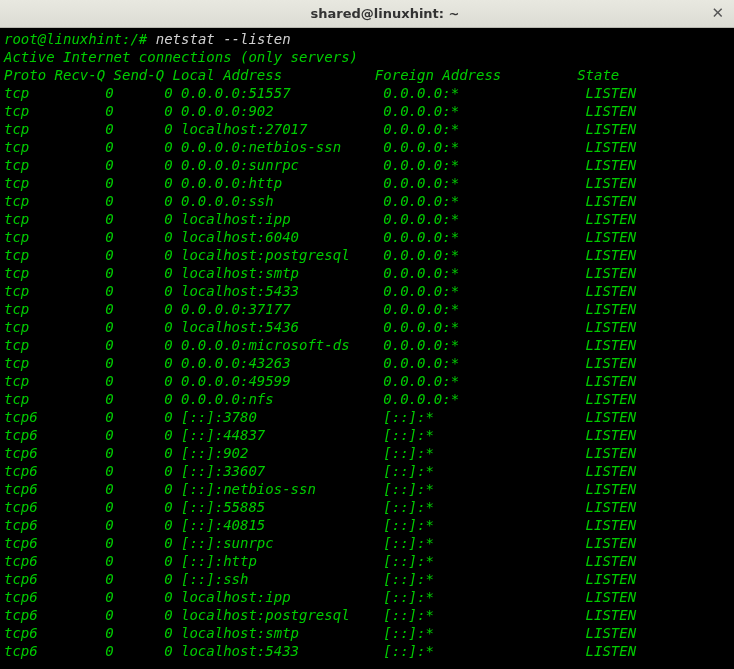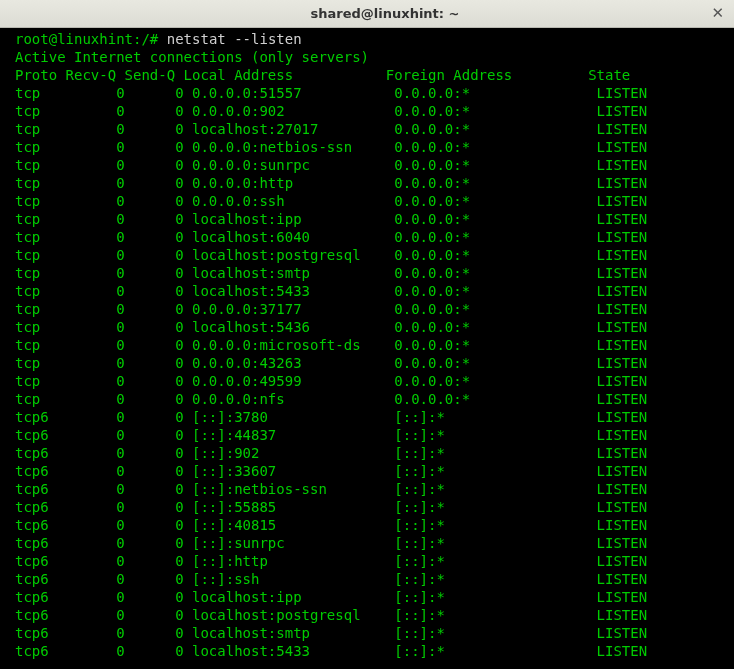--- a/index.html
+++ b/index.html
@@ -31,24 +31,25 @@
       font-weight: bold;
       cursor: pointer;
       color: #555;
     }
     .terminal {
       background: #000;
       color: #00cc00;
       font-family: "DejaVu Sans Mono", "Liberation Mono", monospace;
       font-size: 14px;
       line-height: 18px;
-      padding: 2px 15px;
+      padding: 2px 4px;
       height: calc(100% - 28px);
       white-space: pre;
       overflow: hidden;
+      font-style: italic;
     }
     .prompt-root { color: #00cc00; }
     .prompt-cmd  { color: #d0d0d0; }
     .header-row, .conn-row { color: #00cc00; }
   </style>
 </head>
 <body>
 
 <div class="titlebar">
   <span>shared@linuxhint: ~</span>

